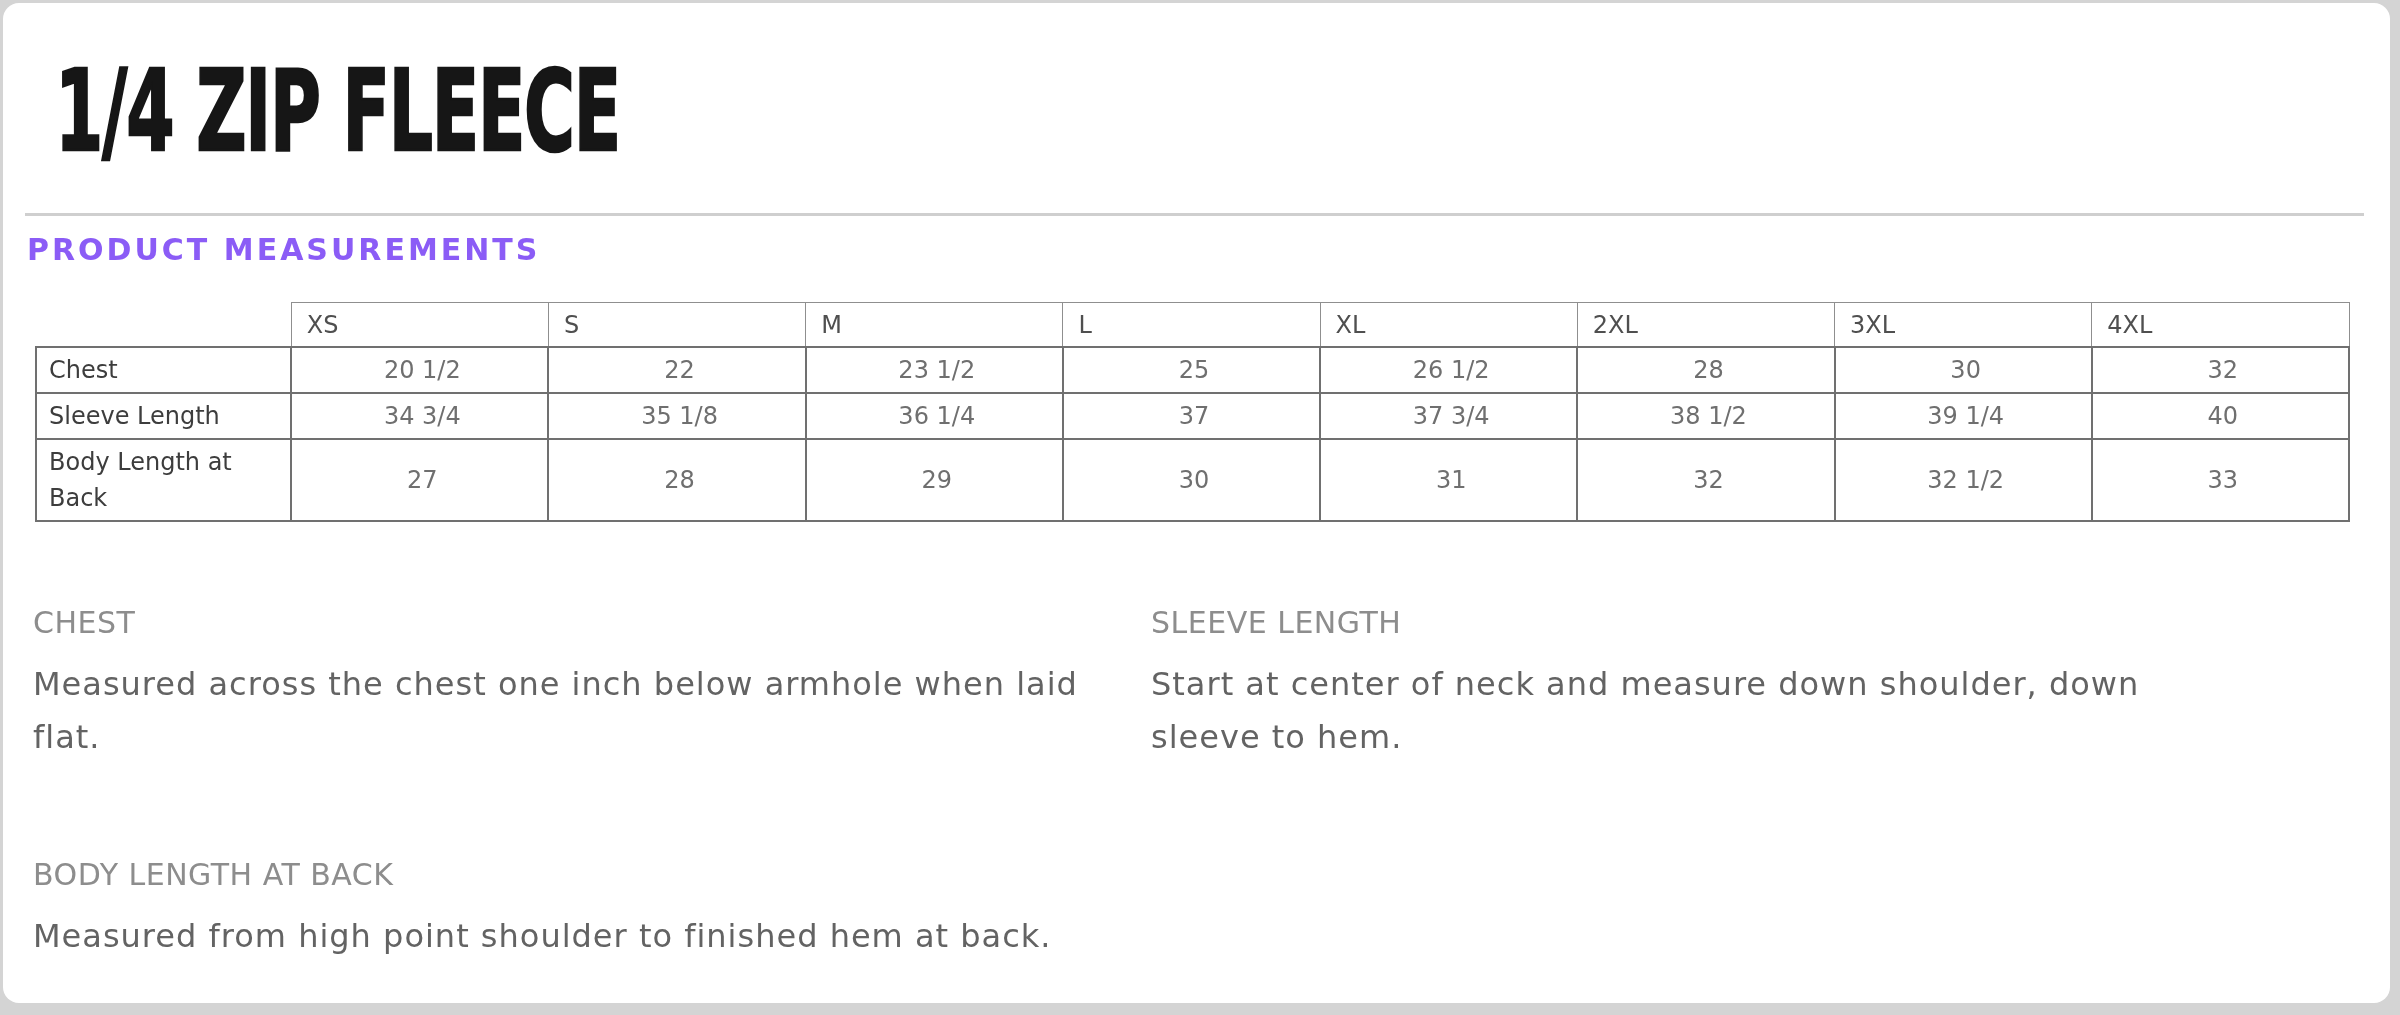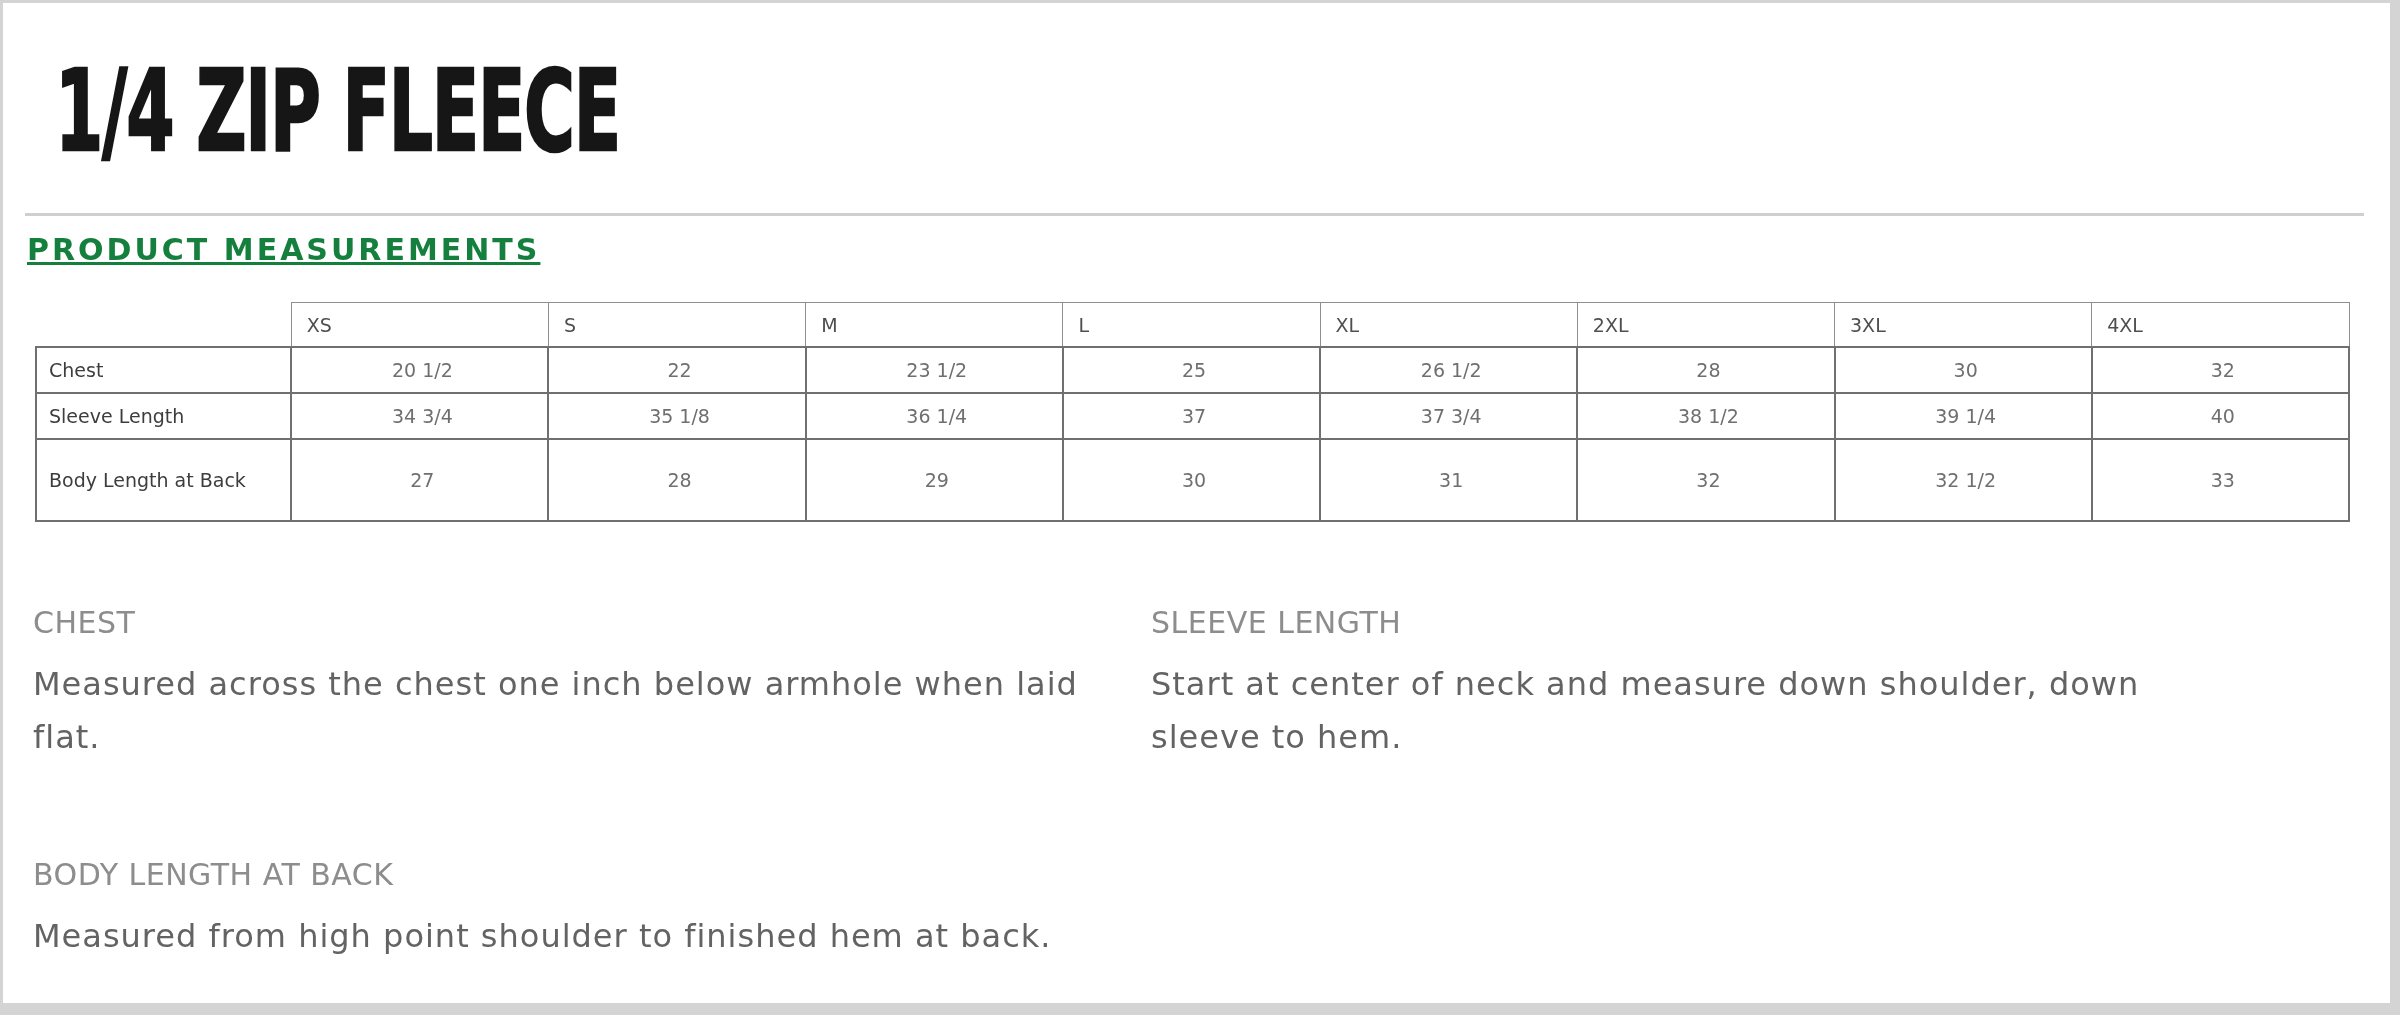--- a/index.html
+++ b/index.html
@@ -10,20 +10,21 @@
     font-family: "DejaVu Sans", "Liberation Sans", sans-serif;
     position: relative;
     overflow: hidden;
   }
   .panel {
     position: absolute;
     left: 3px; top: 3px;
     width: 2387px; height: 1000px;
     background: #ffffff;
     overflow: hidden;
+    border-radius: 16px;
   }
   
   h1.page-title {
     margin: 52px 0 0 52px;
     font-size: 112px;
     line-height: 1.0;
     font-weight: bold;
     color: #161616;
     white-space: nowrap;
     display: inline-block;
@@ -35,31 +36,30 @@
   .rule {
     border: none;
     border-top: 3px solid #cfcfcf;
     margin: 46px 26px 0 22px;
   }
   .section-heading {
     margin: 16px 0 0 24px;
     font-size: 30px;
     font-weight: bold;
     letter-spacing: 3px;
-    color: #15803d;
+    color: #8b5cf6;
     line-height: 36px;
-    text-decoration: underline;
   }
   
   table.size-chart {
     border-collapse: collapse;
     table-layout: fixed;
     margin: 34px 0 0 32px;
     width: 2315px;
-    font-size: 19px;
+    font-size: 24px;
   }
   table.size-chart col.label-col { width: 255px; }
   table.size-chart col.size-col { width: 257px; }
   table.size-chart th.corner { border: none; }
   table.size-chart th.size-header {
     border: 1px solid #8f8f8f;
     border-bottom: none;
     font-weight: normal;
     text-align: left;
     color: #4f4f4f;

